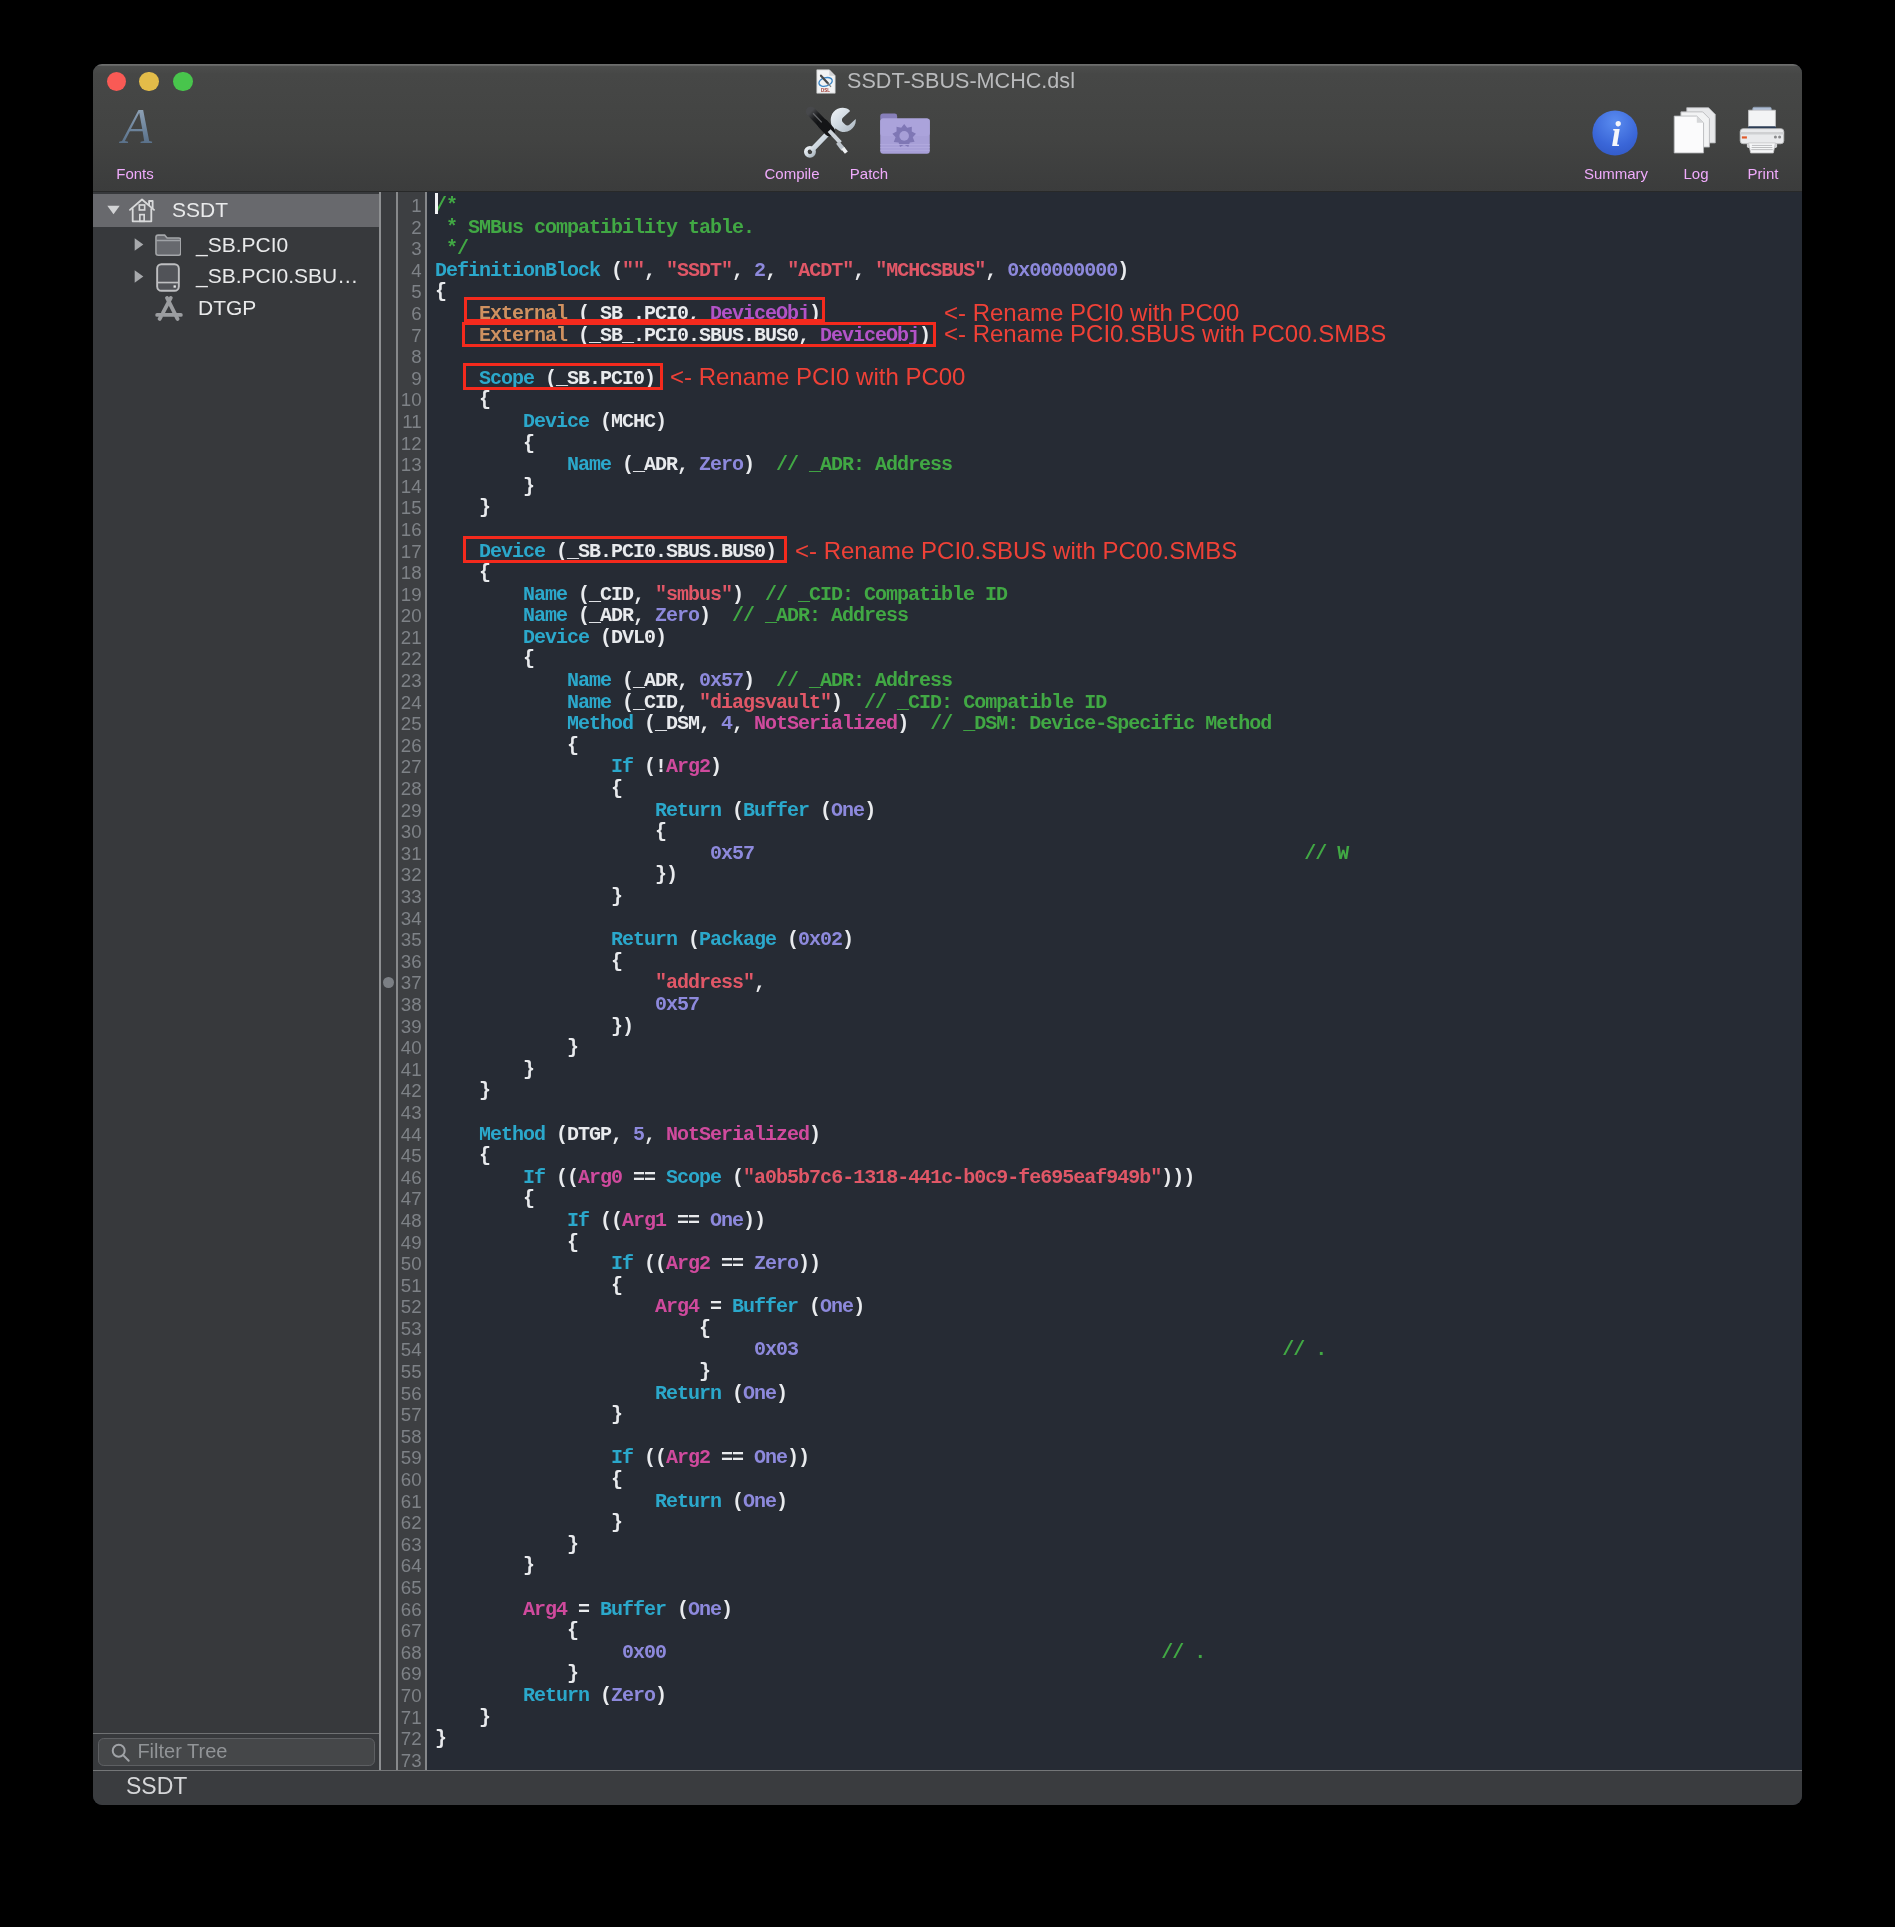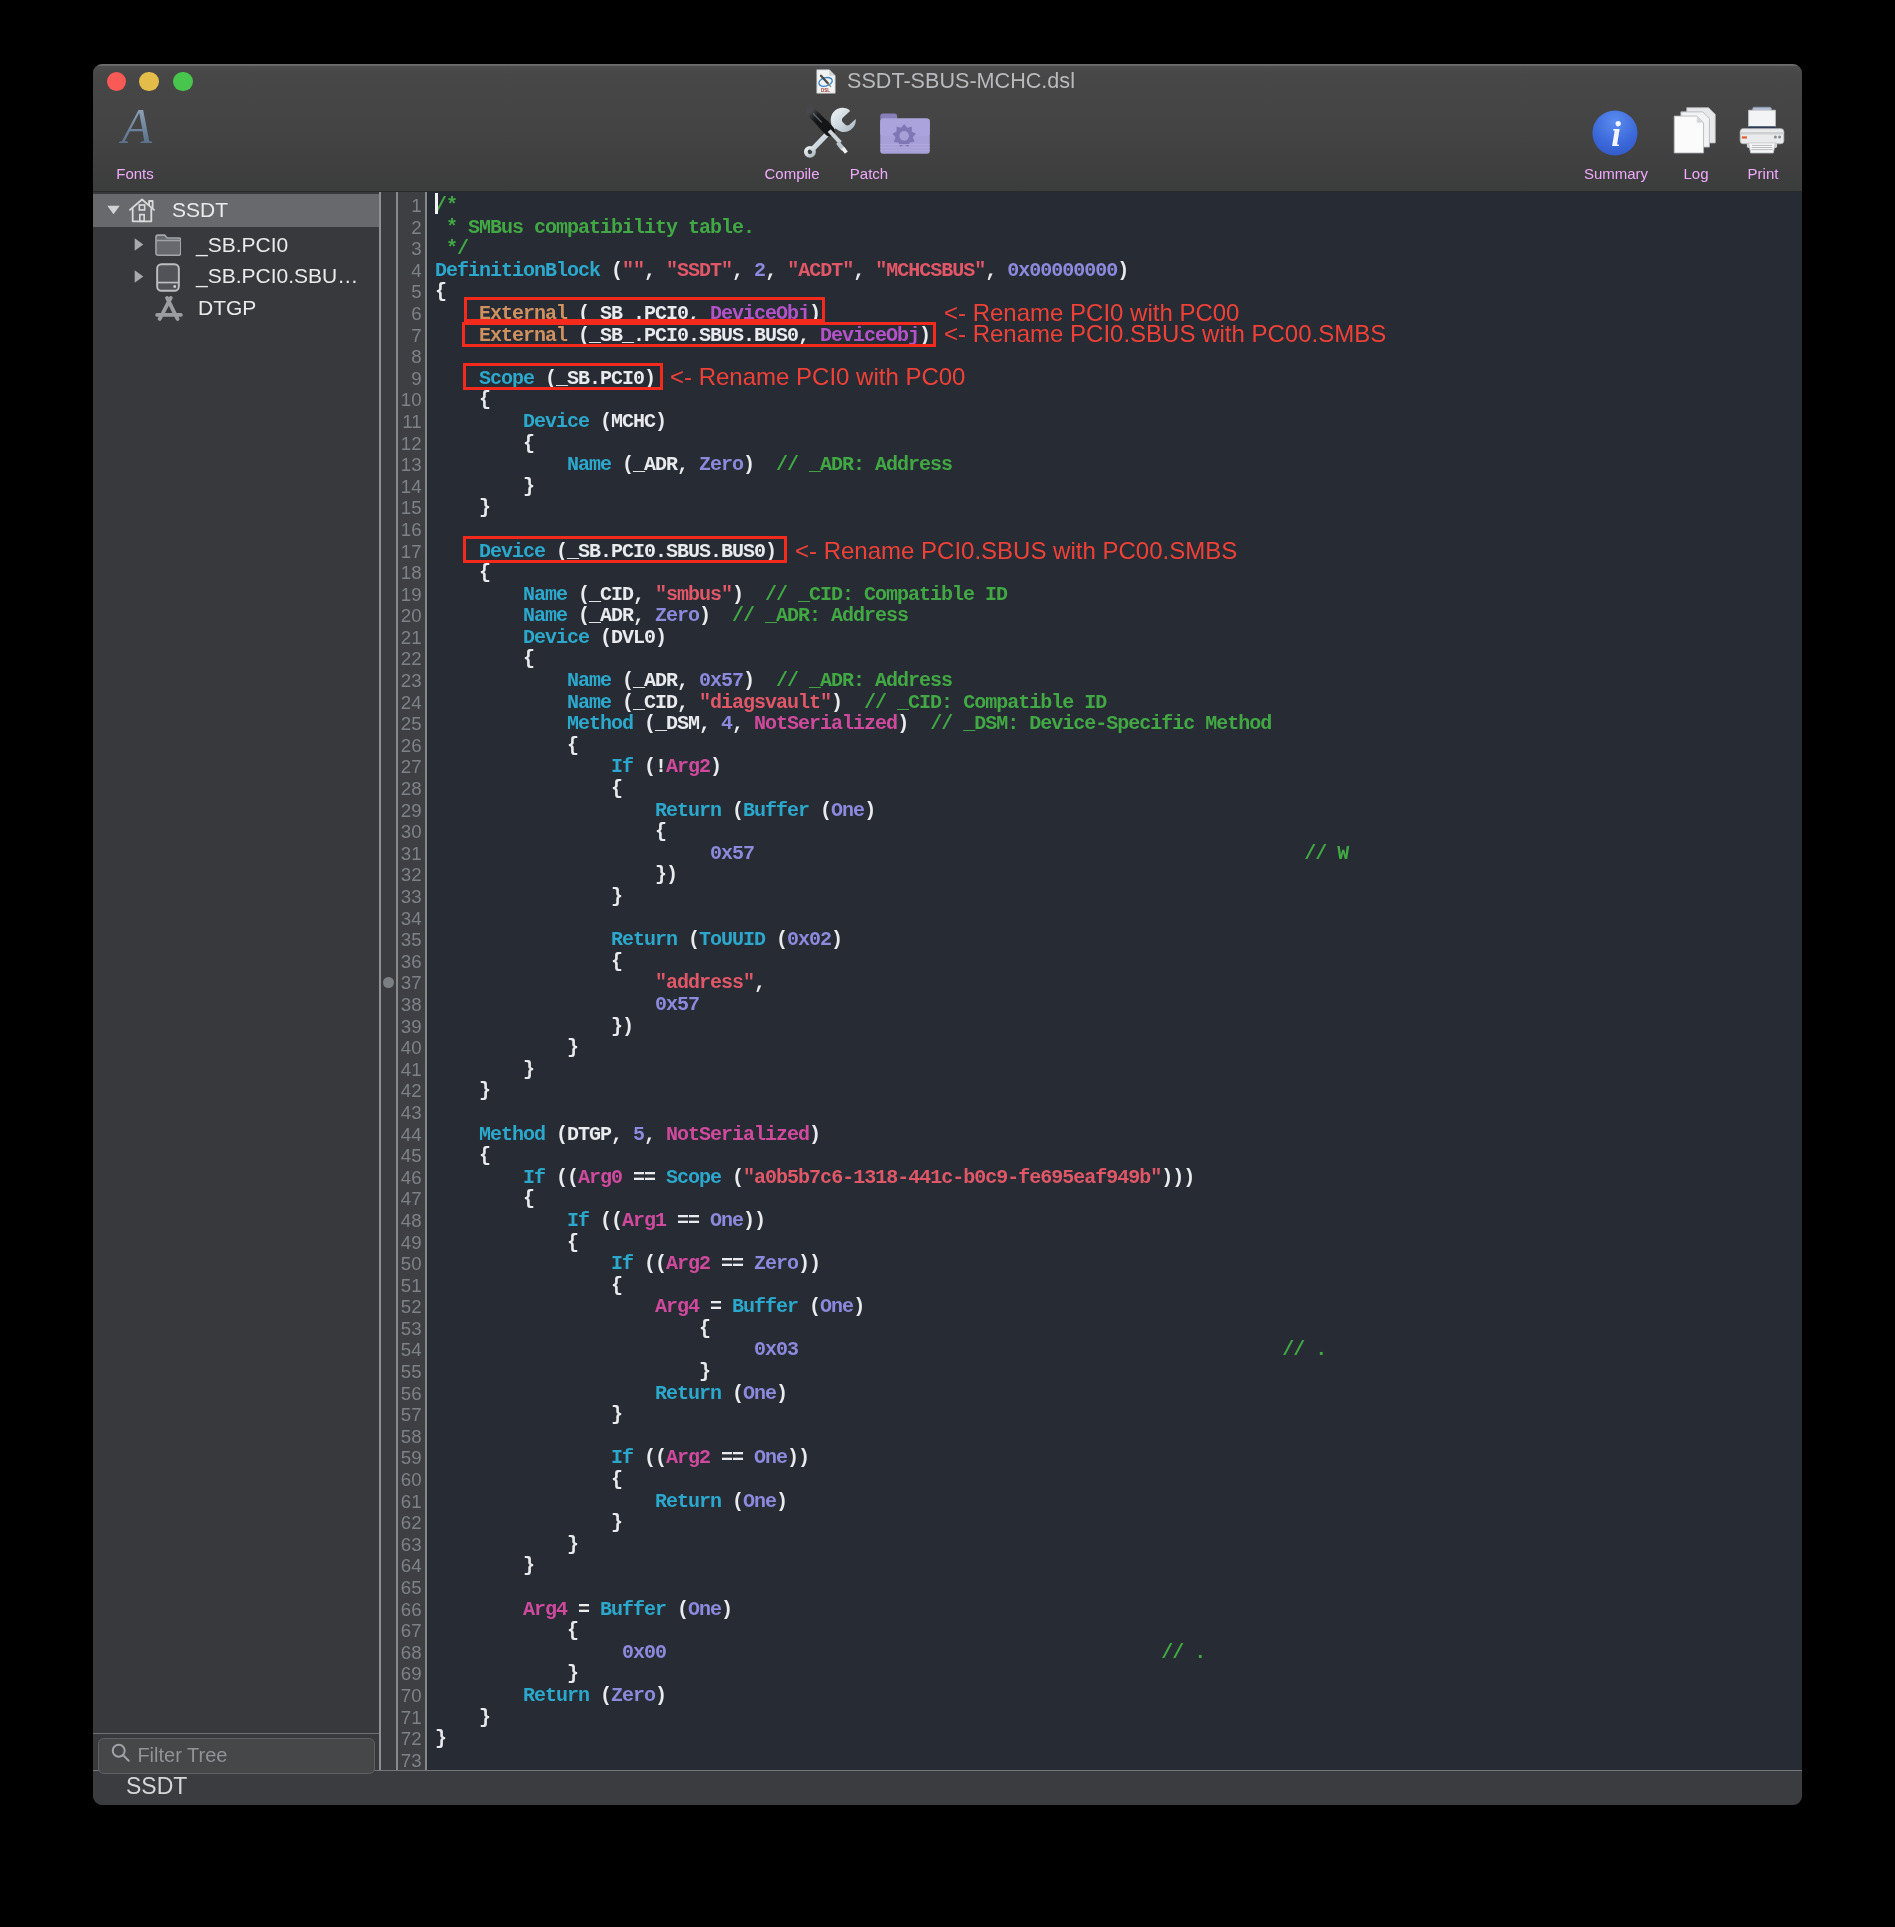--- a/index.html
+++ b/index.html
@@ -45,21 +45,21 @@
 #code i.n { color:#8d89dc; }
 #code i.a { color:#cf4a9d; }
 #code i.d { color:#b253c7;margin-top:16px; }
 .rbox { position:absolute; border:3.3px solid #f42a1d; }
 .rtxt { position:absolute; transform:translateY(-48%); font-size:24px; color:#ef4137; white-space:nowrap; }
 #caret { position:absolute; left:342px; top:129px; width:2.5px; height:21px; background:#f2f3f5; }
 #dot37 { position:absolute; left:290px; top:913px; width:10.8px; height:10.8px;
   border-radius:50%; background:#7b7f84; }
 
 #filtersep { position:absolute; left:0; top:1669px; width:286px; height:1.3px; background:#6f7173; }
-#filter { position:absolute; left:5.4px; top:1674px; width:277px; height:36px;
+#filter { position:absolute; left:5.4px; top:1674px; width:277px; height:28px;
   background:#454749; border:1.3px solid #5e6063; border-radius:5.8px; }
 #filter span { position:absolute; left:38px; top:50%; transform:translateY(-54%); font-size:20px; color:#919497; }
 #filter svg { position:absolute; left:10.8px; top:3.3px; }
 </style></head>
 <body>
 <div id="win">
   <div class="abs" id="toolbar"></div>
   <div class="abs" id="sidebar"></div>
   <div id="selrow"></div>
   <div class="abs" id="gutter"></div>
@@ -326,21 +326,21 @@
             <i class="k">Method</i> (_DSM, <i class="n">4</i>, <i class="a">NotSerialized</i>)  <i class="c">// _DSM: Device-Specific Method</i>
             {
                 <i class="k">If</i> (!<i class="a">Arg2</i>)
                 {
                     <i class="k">Return</i> (<i class="k">Buffer</i> (<i class="n">One</i>)
                     {
                          <i class="n">0x57</i>                                                  <i class="c">// W</i>
                     })
                 }
 
-                <i class="k">Return</i> (<i class="k">ToUUID</i> (<i class="n">0x02</i>)
+                <i class="k">Return</i> (<i class="k">Package</i> (<i class="n">0x02</i>)
                 {
                     <i class="s">"address"</i>,
                     <i class="n">0x57</i>
                 })
             }
         }
     }
 
     <i class="k">Method</i> (DTGP, <i class="n">5</i>, <i class="a">NotSerialized</i>)
     {

